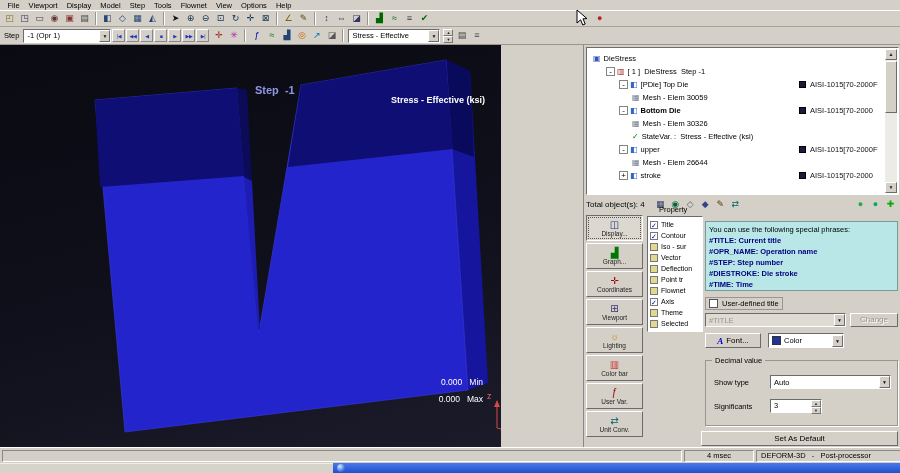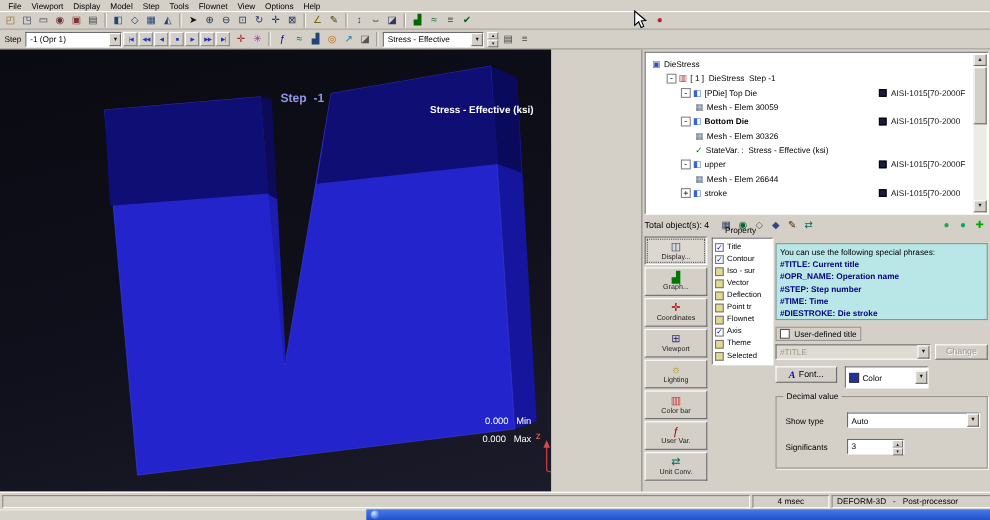--- a/index.html
+++ b/index.html
@@ -82,21 +82,21 @@
   #helpbox .hl{color:#00007f;font-weight:bold;white-space:pre}
   #helpbox .hi{color:#000;white-space:pre}
   #udt{position:absolute;left:121px;top:252px;display:inline-flex;align-items:center;border:1px solid #9a968e;padding:1px 3px;background:#d4d0c8}
   .cbox{width:9px;height:9px;background:#fff;border:1px solid #555;margin-right:4px}
   #udt .clab{font-size:7.5px;white-space:pre}
   #titlecombo{position:absolute;left:121px;top:268px;width:141px;height:14px;background:#dedbd2}
   #titlecombo .cval{color:#9a968e}
   #changebtn{position:absolute;left:266px;top:268px;width:48px;height:14px;background:#d4d0c8;border:1px solid;border-color:#fff #6b6b6b #6b6b6b #fff;font-size:8px;color:#9a968e;text-shadow:1px 1px 0 #fff;text-align:center;line-height:12px}
   #fontbtn{position:absolute;left:121px;top:288px;width:56px;height:15px;background:#d4d0c8;border:1px solid;border-color:#fff #6b6b6b #6b6b6b #fff;display:flex;align-items:center;justify-content:center;gap:3px;font-size:8px}
   .fonta{color:#0000cc;font-family:"Liberation Serif",serif;font-weight:bold;font-style:italic;font-size:9px}
-  #colorcombo{position:absolute;left:184px;top:288px;width:76px;height:20px}
+  #colorcombo{position:absolute;left:184px;top:288px;width:76px;height:15px}
   .cswatch{flex:none;width:9px;height:9px;margin-left:3px;border:1px solid #333}
   #decgroup{position:absolute;left:121px;top:315px;width:193px;height:66px;border:1px solid #9a968e;box-shadow:1px 1px 0 #fff}
   #deccap{position:absolute;top:-5px;left:6px;background:#d4d0c8;padding:0 3px;font-size:7.5px;white-space:pre}
   .declab{position:absolute;left:8px;font-size:7.5px;white-space:pre}
   .dl1{top:17px}.dl2{top:41px}
   #showtype{position:absolute;left:64px;top:14px;width:121px;height:14px}
   #sigspin{position:absolute;left:64px;top:38px;width:52px;height:14px;display:flex;background:#fff;border:1px solid;border-color:#6b6b6b #fff #fff #6b6b6b}
   #sigspin .sval{flex:1;font-size:7.5px;padding:1px 3px}
   #sigspin .spin{margin:0}
   #setdef{position:absolute;left:117px;top:386px;width:197px;height:15px;background:#d4d0c8;border:1px solid;border-color:#fff #6b6b6b #6b6b6b #fff;text-align:center;font-size:8px;line-height:13px}
@@ -426,22 +426,22 @@
             </div>
           </div>
       </div>
     </div>
 
     <div id="helpbox">
       <div class="hi">You can use the following special phrases:</div>
       <div class="hl">#TITLE: Current title</div>
       <div class="hl">#OPR_NAME: Operation name</div>
       <div class="hl">#STEP: Step number</div>
+      <div class="hl">#DIESTROKE: Die stroke</div>
       <div class="hl">#TIME: Time</div>
-      <div class="hl">#DIESTROKE: Die stroke</div>
     </div>
 
     <div id="udt">
       <span class="cbox"></span>
       <span class="clab">User-defined title</span>
     </div>
 
     <div id="titlecombo" class="combo">
       <span class="cval">#TITLE</span>
       <span class="carr"></span>
@@ -468,20 +468,21 @@
       <div class="declab dl2">Significants</div>
       <div id="sigspin">
         <span class="sval">3</span>
         <span class="spin">
           <span class="sup"></span>
           <span class="sdn"></span>
         </span>
       </div>
     </div>
 
+    <div id="setdef">Set As Default</div>
   </div>
 
   <div id="statusbar">
     <span class="spanel sp1"></span>
     <span class="spanel sp2">4 msec</span>
     <span class="spanel sp3">DEFORM-3D   -   Post-processor</span>
   </div>
 
   <div id="taskbar">
     <span class="tleft"></span>

